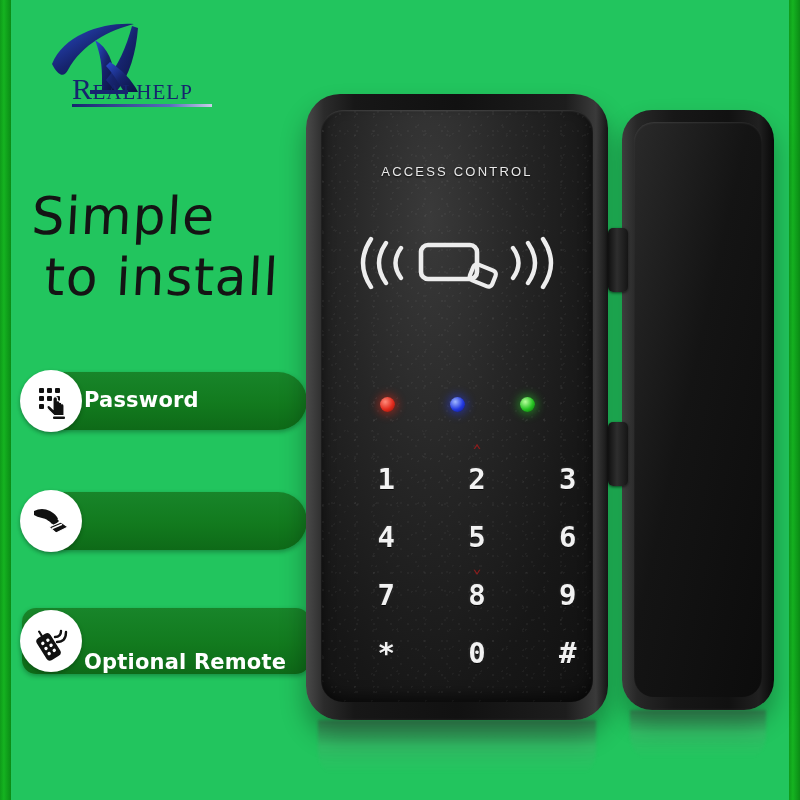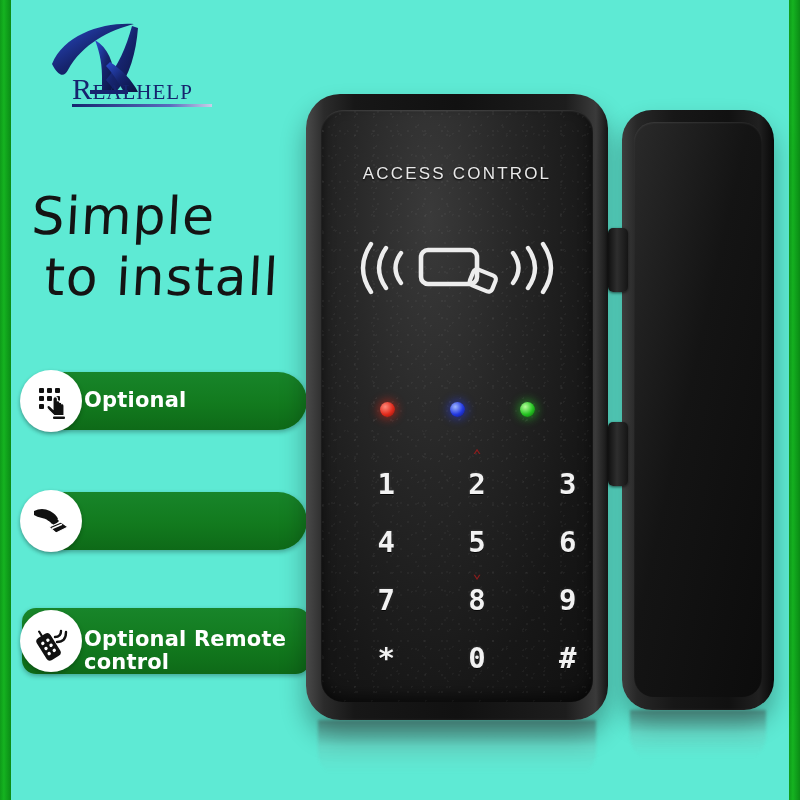--- a/index.html
+++ b/index.html
@@ -8,21 +8,21 @@
     padding: 0;
     background: #ffffff;
   }
   body {
     font-family: "Liberation Sans", sans-serif;
   }
   #stage {
     position: relative;
     width: 800px;
     height: 800px;
-    background: #5eead4;
+    background: #22c55e;
     overflow: hidden;
   }
 
   
   .frame-stripe {
     position: absolute;
     top: 0;
     width: 11px;
     height: 800px;
     background: linear-gradient(to right, #0f9b1a 0%, #15b320 35%, #0b8c16 100%);
@@ -166,21 +166,21 @@
   }
   #device-front .panel > * { position: relative; z-index: 2; }
 
   .dev-title {
     position: absolute;
     left: 0; right: 0;
     top: 54px;
     text-align: center;
     color: #e9e9e9;
     font-family: "Liberation Sans", sans-serif;
-    font-size: 17px;
+    font-size: 13px;
     letter-spacing: 2.2px;
     text-shadow: 0 1px 2px rgba(0,0,0,.9);
   }
   .rfid-zone {
     position: absolute;
     left: 0; right: 0;
     top: 100px;
     height: 76px;
     display: flex;
     align-items: center;
@@ -324,21 +324,21 @@
           <rect x="8" y="15" width="5" height="5" rx="1"></rect>
           <rect x="16" y="15" width="5" height="5" rx="1"></rect>
           <rect x="24" y="15" width="5" height="5" rx="1"></rect>
           <rect x="8" y="23" width="5" height="5" rx="1"></rect>
         </g>
 
         <path d="M22 18 L22 28 L19 25 Q17 23.5 16 25.5 Q15.5 27 17.5 29 L23 34.5 L33 34.5 L33 25 Q33 22.5 30.8 22.8 Q30.6 21 28.6 21.2 Q28.3 19.4 26.4 19.8 L26.4 18 Q26.4 15.6 24.2 15.6 Q22 15.6 22 18 Z" fill="#111" stroke="#fff" stroke-width="1.1"></path>
         <rect x="22" y="35.5" width="12" height="2.6" rx="1" fill="#111"></rect>
       </svg>
     </div>
-    <div class="badge-label">Optional</div>
+    <div class="badge-label">Password</div>
   </div>
 
   <div class="badge" id="badge-card">
     <div class="badge-icon">
       <svg width="42" height="42" viewBox="0 0 42 42">
 
         <path d="M4 11 Q12 7 20 11 Q26 14 28 19 L22 24 Q18 19 12 18 Q7 17 4 15 Z" fill="#111"></path>
         <path d="M20 16 Q26 17 29 21 L24 26 Q21 21 17 20 Z" fill="#111"></path>
 
         <path d="M19 27 L31 22 L38 27 L26 33 Z" fill="#111" stroke="#fff" stroke-width="1.2"></path>
@@ -365,21 +365,20 @@
         </g>
 
         <g fill="none" stroke="#111" stroke-width="2.4" stroke-linecap="round">
           <path d="M25 17 Q31 17 31 11"></path>
           <path d="M27 22 Q36 22 36 12"></path>
         </g>
       </svg>
     </div>
     <div class="badge-label">
       <span>Optional Remote</span>
-      <span class="line2">control</span>
     </div>
   </div>
 
   <div id="device-front">
     <div class="panel">
 
       <div class="dev-title">ACCESS  CONTROL</div>
 
       <div class="rfid-zone">
         <svg width="200" height="62" viewBox="0 0 200 62">

